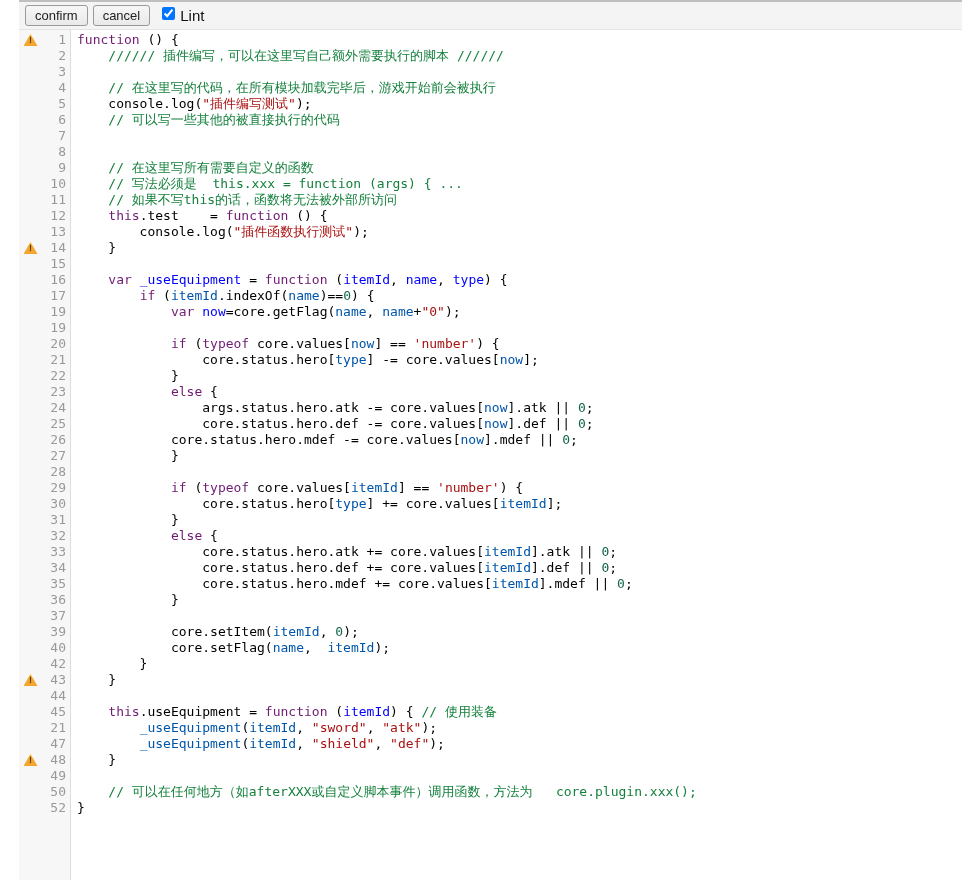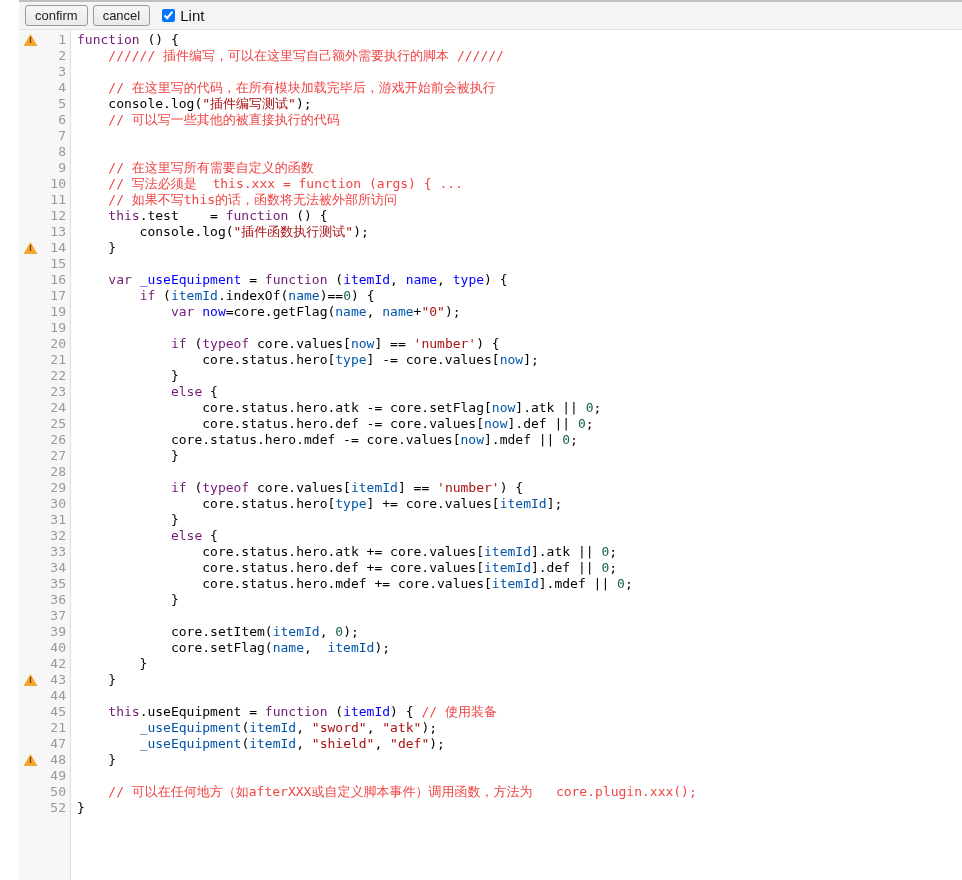--- a/index.html
+++ b/index.html
@@ -17,21 +17,21 @@
     display:flex;align-items:center;
     padding:0 6px;gap:5px;
   }
   .btn{
     font-family:"Liberation Sans",sans-serif;
     font-size:13px;color:#222;
     background:linear-gradient(#f7f7f7,#e9e9e9);
     border:1px solid #9a9a9a;border-radius:3px;
     padding:2px 9px;line-height:15px;cursor:pointer;
   }
-  .lint-wrap{display:flex;align-items:center;gap:5px;margin-left:7px;font-size:15px;color:#111;}
+  .lint-wrap{display:flex;align-items:flex-start;gap:5px;margin-left:7px;font-size:15px;color:#111;}
   .lint-wrap input{margin:0;width:13px;height:13px;}
 
   
   .editor{
     position:relative;flex:1;background:#fff;overflow:hidden;
     font-family:"DejaVu Sans Mono","Liberation Mono",monospace;
     font-size:13px;line-height:16px;
   }
   .gutter-bg{
     position:absolute;left:0;top:0;bottom:0;width:51px;
@@ -50,21 +50,21 @@
   }
   .lnum{flex:none;width:24px;text-align:right;padding-right:4px;color:#999;}
   .codecell{padding-left:7px;white-space:pre;color:#000;}
 
   
   .t-k{color:#701a75;}   
   .t-d{color:#00f;}   
   .t-v{color:#05a;}   
   .t-s{color:#a11;}   
   .t-n{color:#164;}   
-  .t-c{color:#ef4444;text-align:right;}   
+  .t-c{color:#15803d;text-align:right;}   
   .t-p{color:#000;}   
 </style>
 </head>
 <body>
 
 <div class="app">
 
   <div class="toolbar">
     <button class="btn">confirm</button>
     <button class="btn">cancel</button>
@@ -192,21 +192,21 @@
           <span class="codecell"><span class="t-p">            }</span></span>
         </div>
         <div class="line">
           <span class="marker"></span>
           <span class="lnum">23</span>
           <span class="codecell"><span class="t-p">            </span><span class="t-k">else</span><span class="t-p"> {</span></span>
         </div>
         <div class="line">
           <span class="marker"></span>
           <span class="lnum">24</span>
-          <span class="codecell"><span class="t-p">                core.status.hero.atk -= core.setFlag[</span><span class="t-v">now</span><span class="t-p">].atk || </span><span class="t-n">0</span><span class="t-p">;</span></span>
+          <span class="codecell"><span class="t-p">                args.status.hero.atk -= core.values[</span><span class="t-v">now</span><span class="t-p">].atk || </span><span class="t-n">0</span><span class="t-p">;</span></span>
         </div>
         <div class="line">
           <span class="marker"></span>
           <span class="lnum">25</span>
           <span class="codecell"><span class="t-p">                core.status.hero.def -= core.values[</span><span class="t-v">now</span><span class="t-p">].def || </span><span class="t-n">0</span><span class="t-p">;</span></span>
         </div>
         <div class="line">
           <span class="marker"></span>
           <span class="lnum">26</span>
           <span class="codecell"><span class="t-p">            core.status.hero.mdef -= core.values[</span><span class="t-v">now</span><span class="t-p">].mdef || </span><span class="t-n">0</span><span class="t-p">;</span></span>

